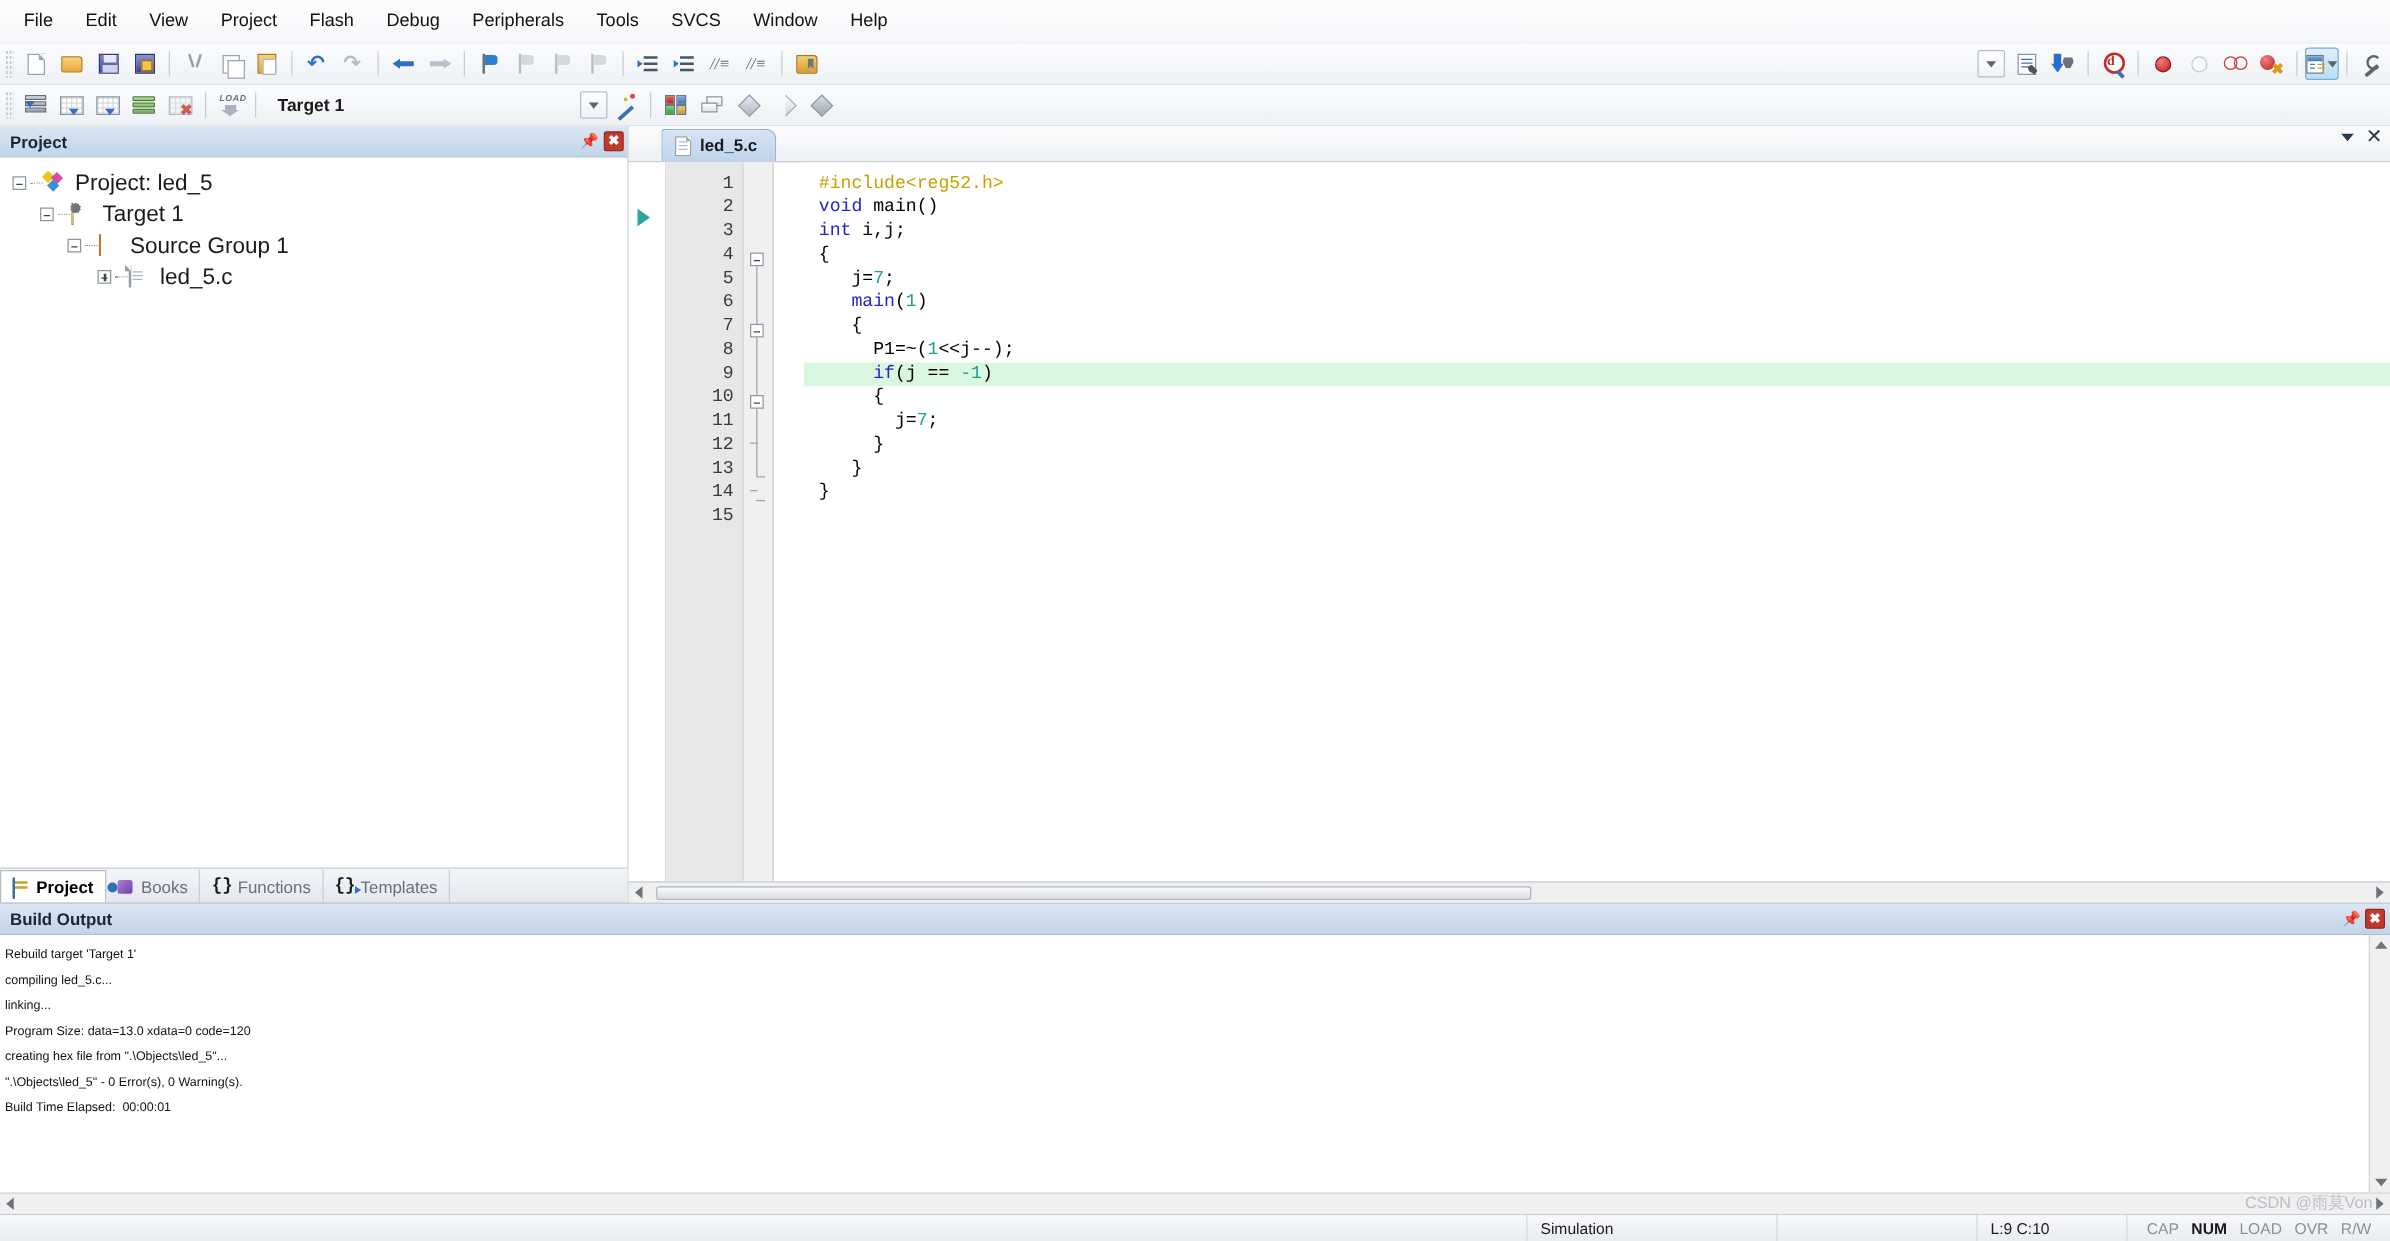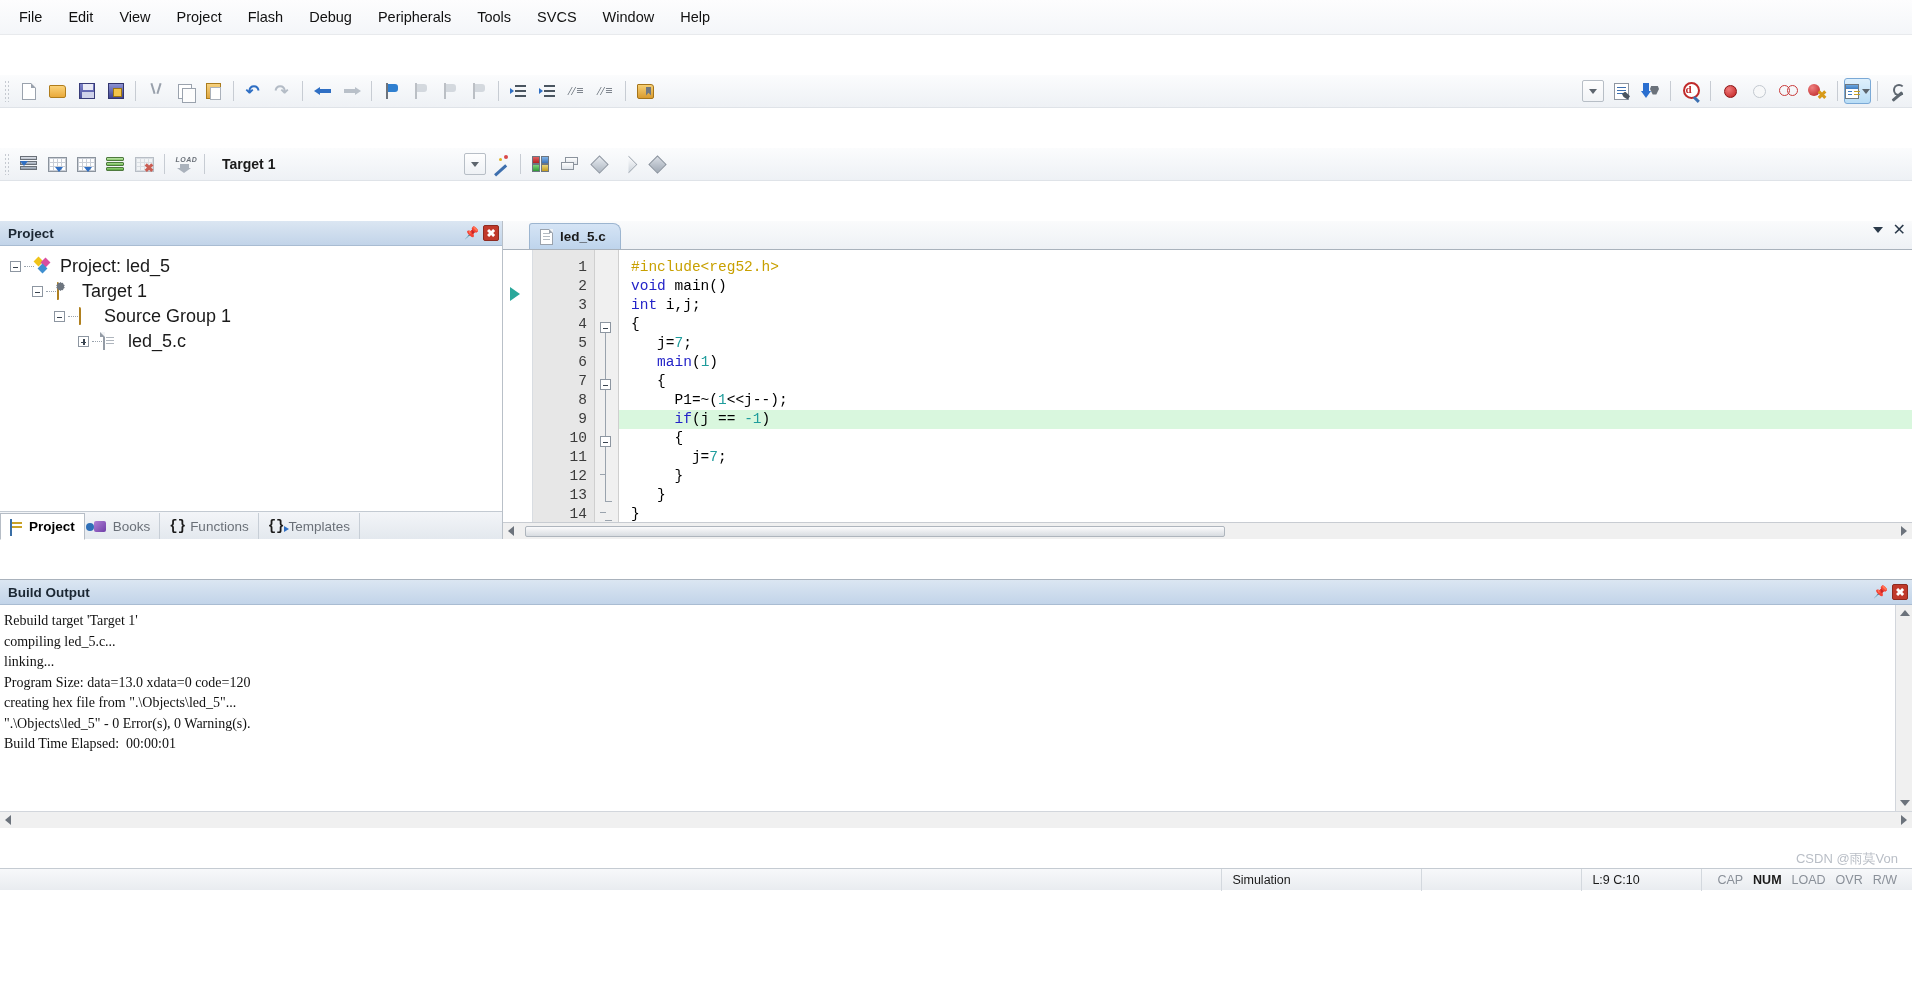--- a/index.html
+++ b/index.html
@@ -6,21 +6,21 @@
   html, body {
     margin: 0; padding: 0;
     width: 1912px; height: 993px;
     overflow: hidden;
     background: #ffffff;
     font-family: "Liberation Sans", sans-serif;
     font-size: 13px;
     color: #000;
     -webkit-font-smoothing: antialiased;
   }
-  .app { position: relative; width: 1912px; height: 890px; display: flex; flex-direction: column; gap: 40px; }
+  .app { position: relative; width: 1912px; height: 993px; display: flex; flex-direction: column; }
 
   
   .menubar {
     height: 35px; flex: 0 0 35px;
     background: linear-gradient(to bottom, #fdfdfe 0%, #f4f6f9 100%);
     display: flex; align-items: center;
     padding-left: 6px;
     border-bottom: 1px solid #e8eaed;
   }
   .menu-item {
@@ -328,21 +328,21 @@
     border-color: transparent transparent transparent #2aa79a;
   }
   .linenum-col {
     width:62px; flex:0 0 62px; background:#e7e7e7; color:#3b3b3b;
     font-family:"Liberation Mono", monospace; font-size:14.5px;
     text-align:right; padding-right:7px; padding-top:8px;
     border-right:1px solid #cfcfcf;
   }
   .fold-col { width:24px; flex:0 0 24px; background:#f0f0f0; padding-top:8px; position:relative;
     border-right:1px solid #cfcfcf; }
-  .code-col { flex:1 1 auto; padding-top:8px; position:relative; overflow:hidden; background:#fff; }
+  .code-col { flex:1 1 auto; padding-top:8px; position:relative; overflow:hidden; background:#fff;margin-left:24px; }
   .cline {
     height:19px; line-height:19px; font-family:"Liberation Mono", monospace; font-size:14.5px;
     white-space:pre; padding-left:12px;
   }
   .cline.hl { background:#d9f7de; }
   .ln { height:19px; line-height:19px; }
   .fold-box {
     position:absolute; left:5px; width:11px; height:11px; border:1px solid #8d96a1;
     background:#fff;
   }
@@ -376,21 +376,21 @@
     height:25px; flex:0 0 25px;
     background:linear-gradient(to bottom,#dbe6f2,#c2d4e9);
     display:flex; align-items:center; padding:0 4px 0 8px;
     border-bottom:1px solid #a9bcd2;
     font-size:13.5px; font-weight:bold; color:#1b2733;
   }
   .build-title .sp { flex:1; }
   .build-body { flex:1 1 auto; display:flex; min-height:0; }
   .build-text {
     flex:1 1 auto; padding:6px 0 0 4px; overflow:hidden;
-    font-family:Liberation Serif, serif; font-size:14px; color:#111; line-height:20.5px;
+    font-family:Liberation Sans, sans-serif; font-size:10px; color:#111; line-height:20.5px;
     white-space:pre;
   }
   .vscroll {
     width:17px; flex:0 0 17px; background:#f0f0f0; border-left:1px solid #d2d6dc;
     position:relative;
   }
   .vs-arrow { position:absolute; left:4px; width:0;height:0;border-style:solid; }
   .vs-arrow.u { top:5px; border-width:0 5px 6px 5px; border-color:transparent transparent #6c737c transparent; }
   .vs-arrow.d { bottom:5px; border-width:6px 5px 0 5px; border-color:#6c737c transparent transparent transparent; }
   .build-hscroll {

